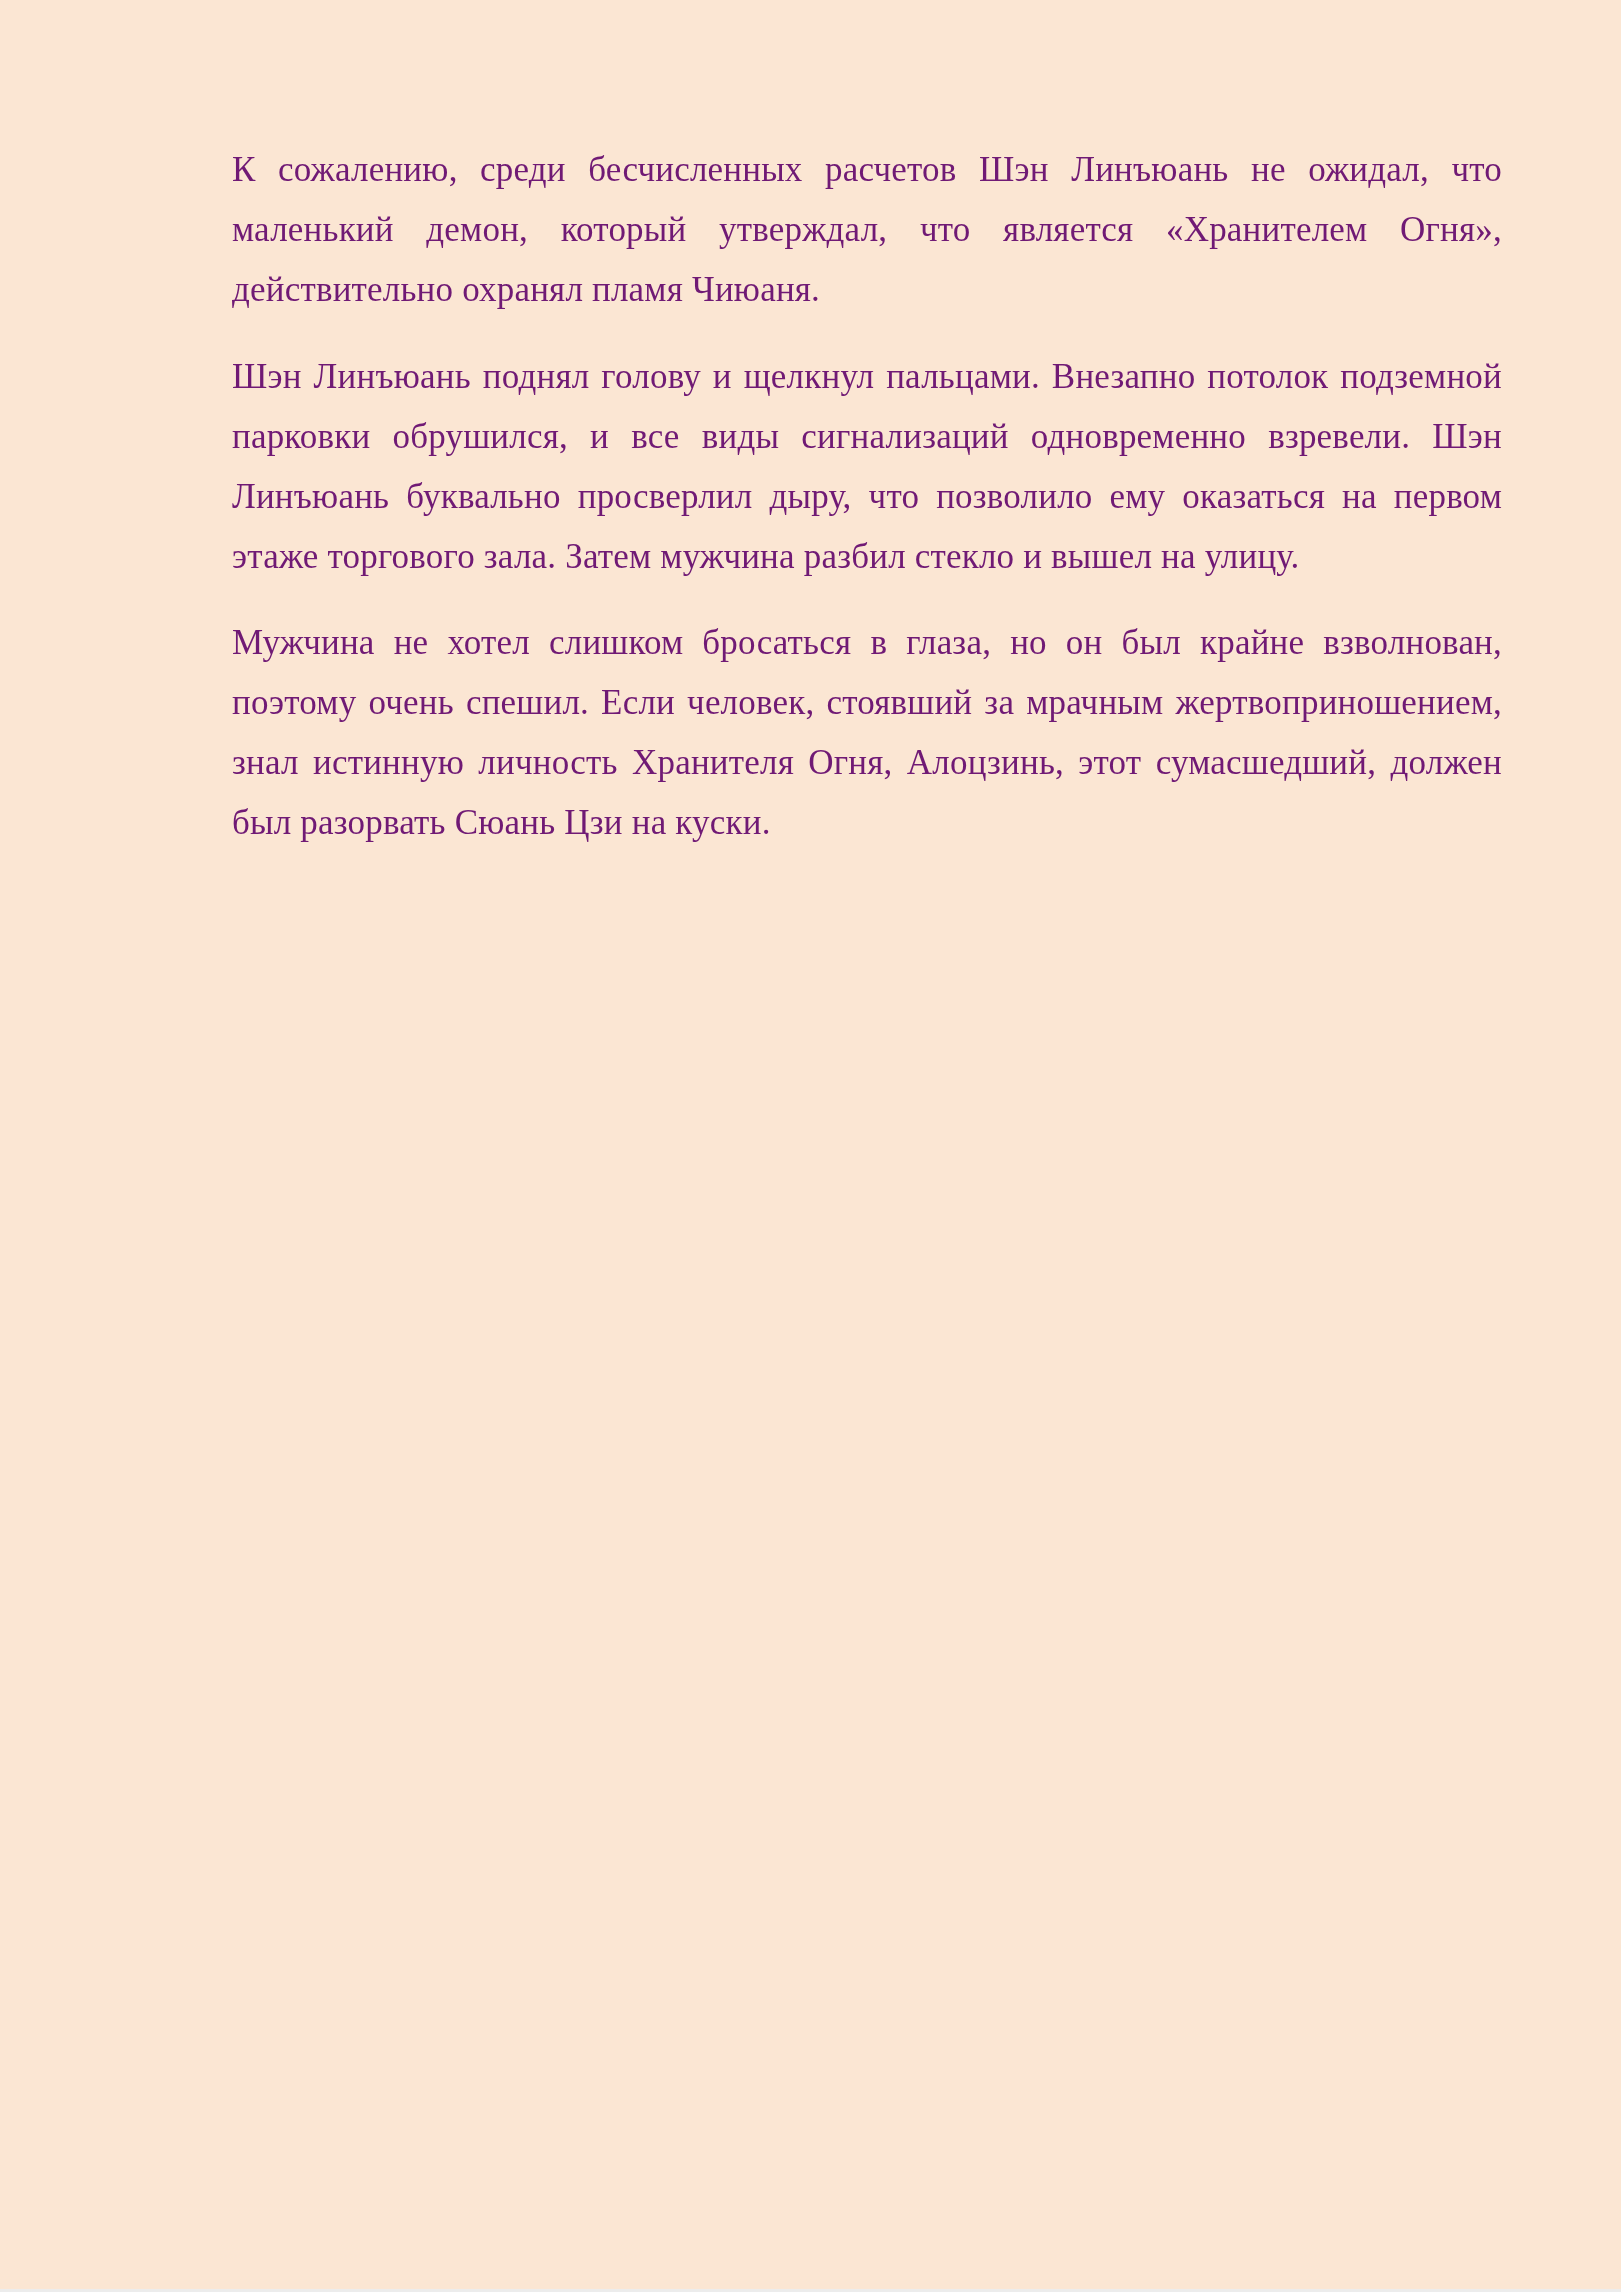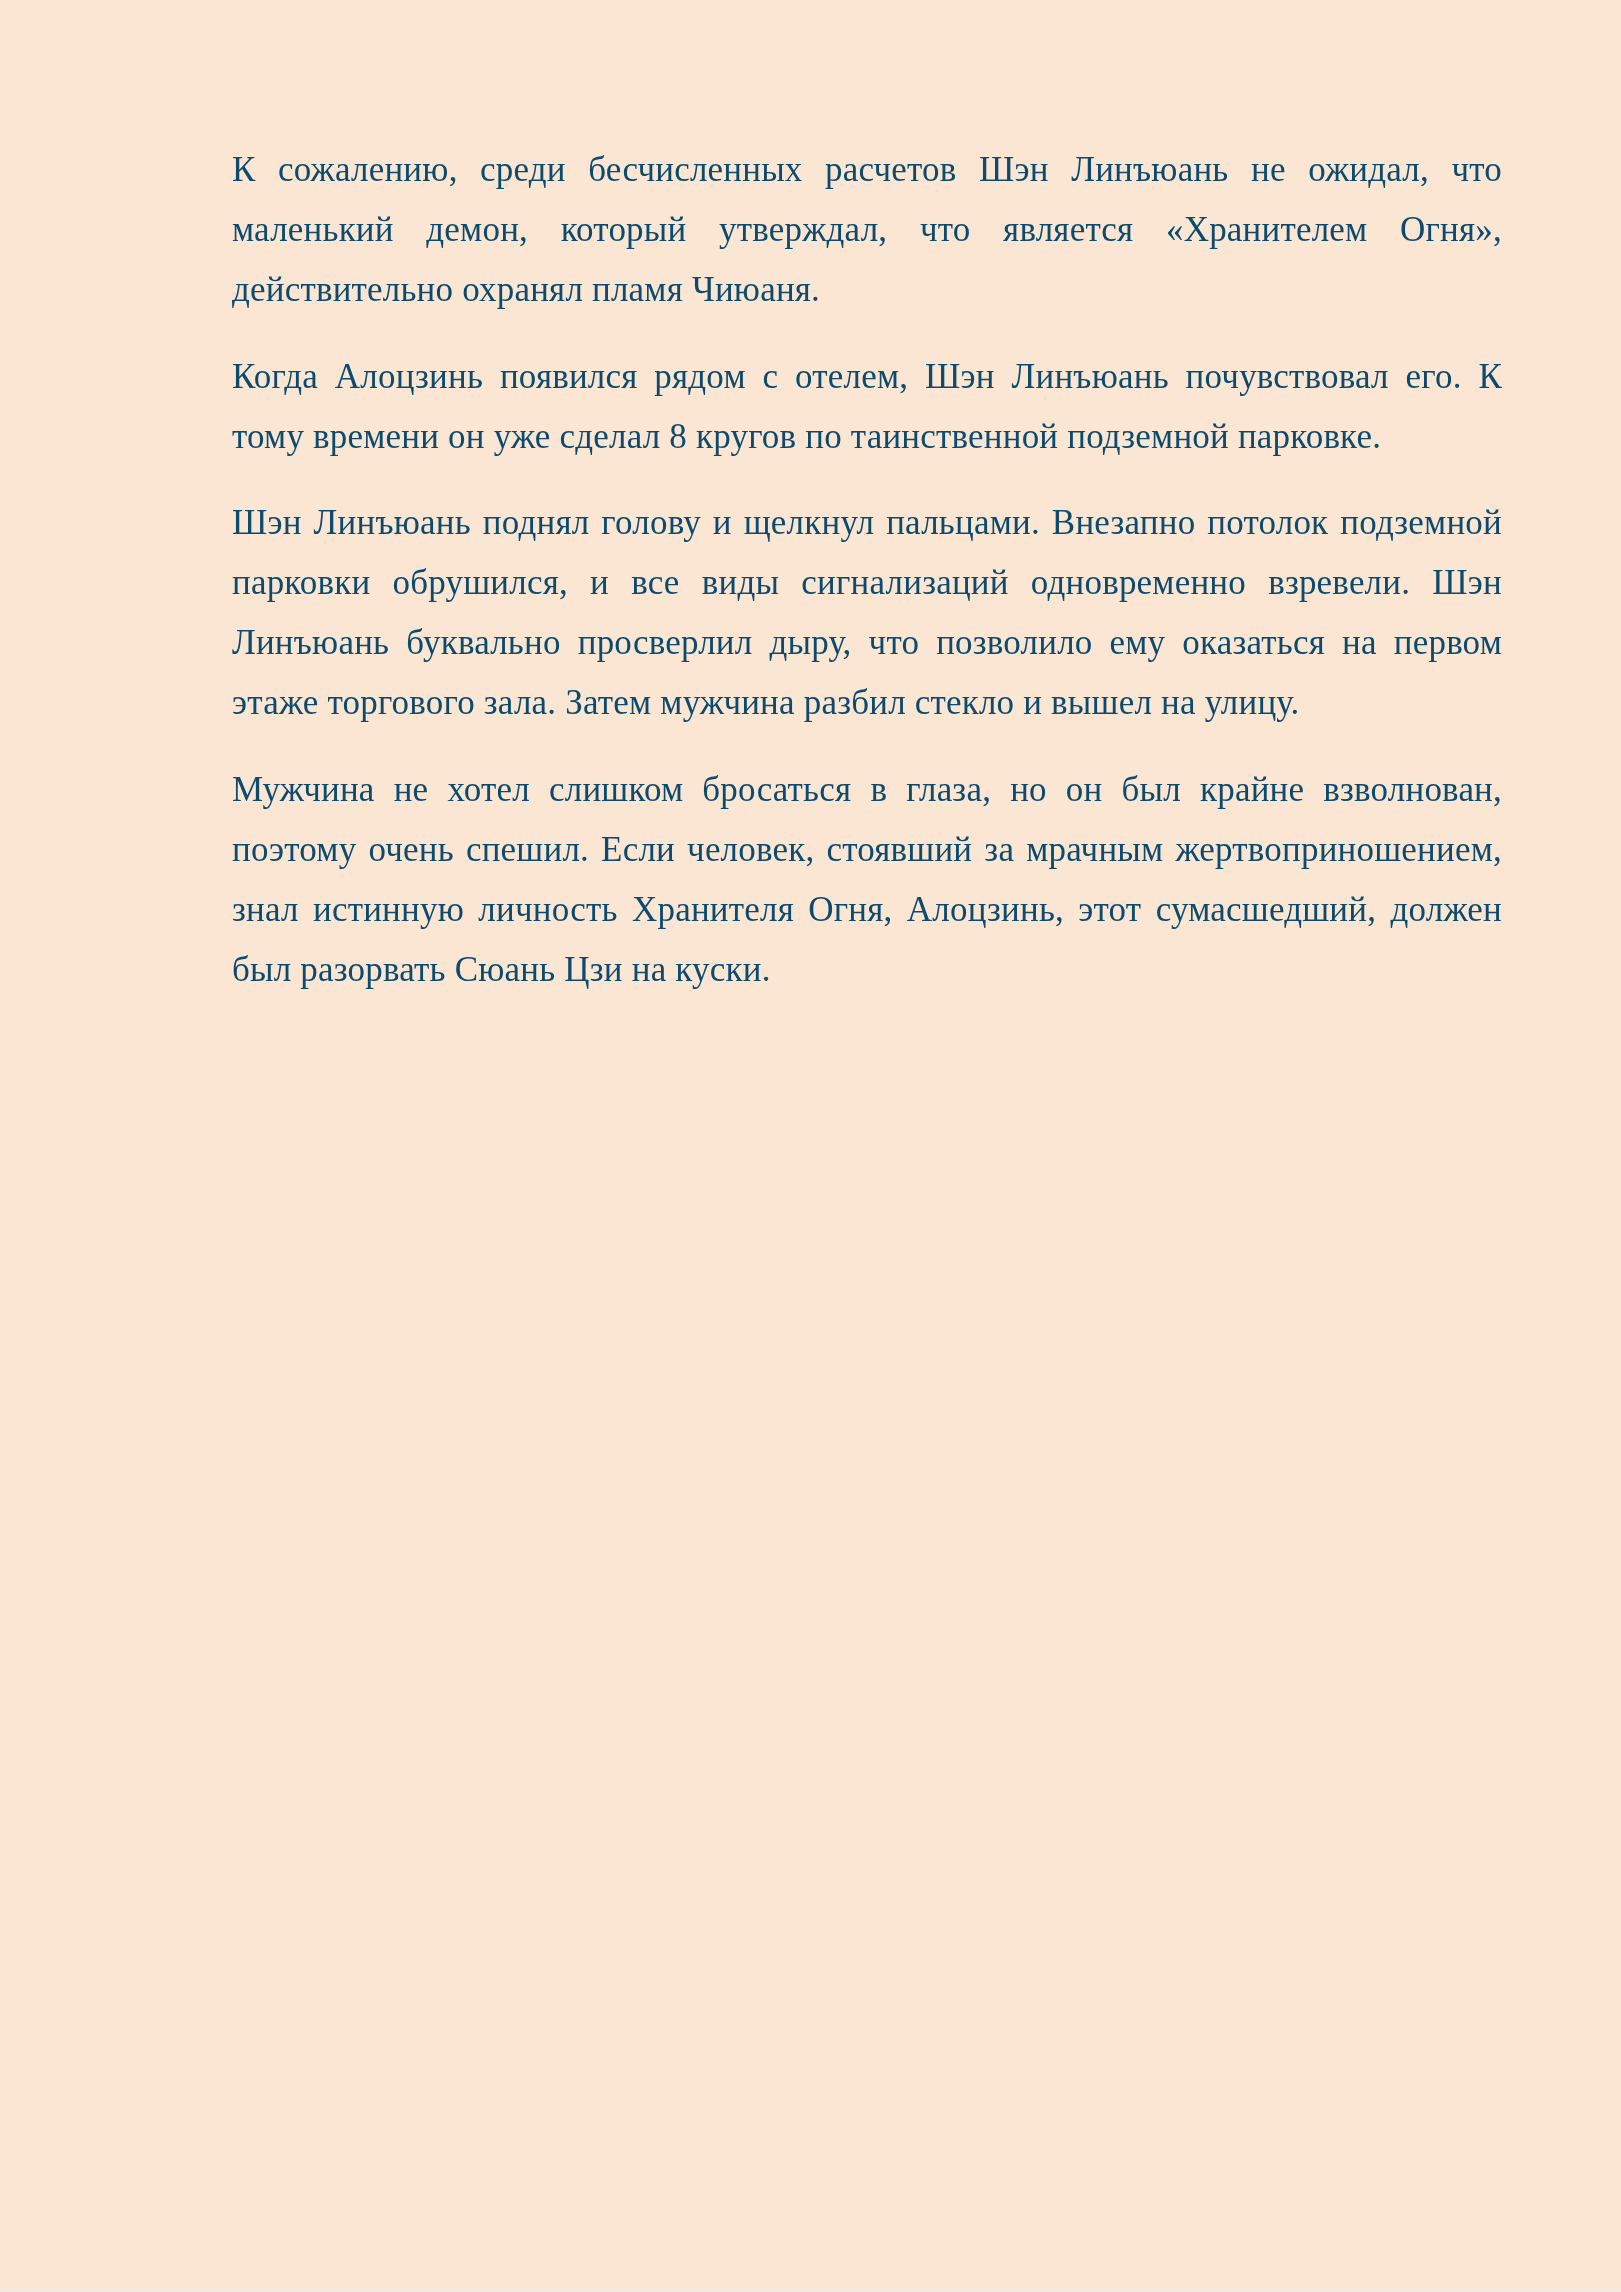--- a/index.html
+++ b/index.html
@@ -19,37 +19,36 @@
     position: absolute;
     left: 232px;
     top: 140px;
     width: 1270px;
   }
   .content p {
     margin: 0 0 26.5px 0;
     font-size: 35px;
     line-height: 60px;
     text-align: justify;
-    color: #0c4a6e;
+    color: #701a75;
     letter-spacing: 0.2px;
   }
   .bottom-strip {
     position: absolute;
     left: 0;
     bottom: 0;
     width: 100%;
     height: 3.9px;
     background: #ececec;
   }
 </style>
 </head>
 <body>
 
 <div class="page">
   <div class="content">
     <p>К сожалению, среди бесчисленных расчетов Шэн Линъюань не ожидал, что маленький демон, который утверждал, что является «Хранителем Огня», действительно охранял пламя Чиюаня.</p>
-    <p>Когда Алоцзинь появился рядом с отелем, Шэн Линъюань почувствовал его. К тому времени он уже сделал 8 кругов по таинственной подземной парковке.</p>
     <p>Шэн Линъюань поднял голову и щелкнул пальцами. Внезапно потолок подземной парковки обрушился, и все виды сигнализаций одновременно взревели. Шэн Линъюань буквально просверлил дыру, что позволило ему оказаться на первом этаже торгового зала. Затем мужчина разбил стекло и вышел на улицу.</p>
     <p>Мужчина не хотел слишком бросаться в глаза, но он был крайне взволнован, поэтому очень спешил. Если человек, стоявший за мрачным жертвоприношением, знал истинную личность Хранителя Огня, Алоцзинь, этот сумасшедший, должен был разорвать Сюань Цзи на куски.</p>
   </div>
   <div class="bottom-strip"></div>
 </div>
 
 
 </body></html>

